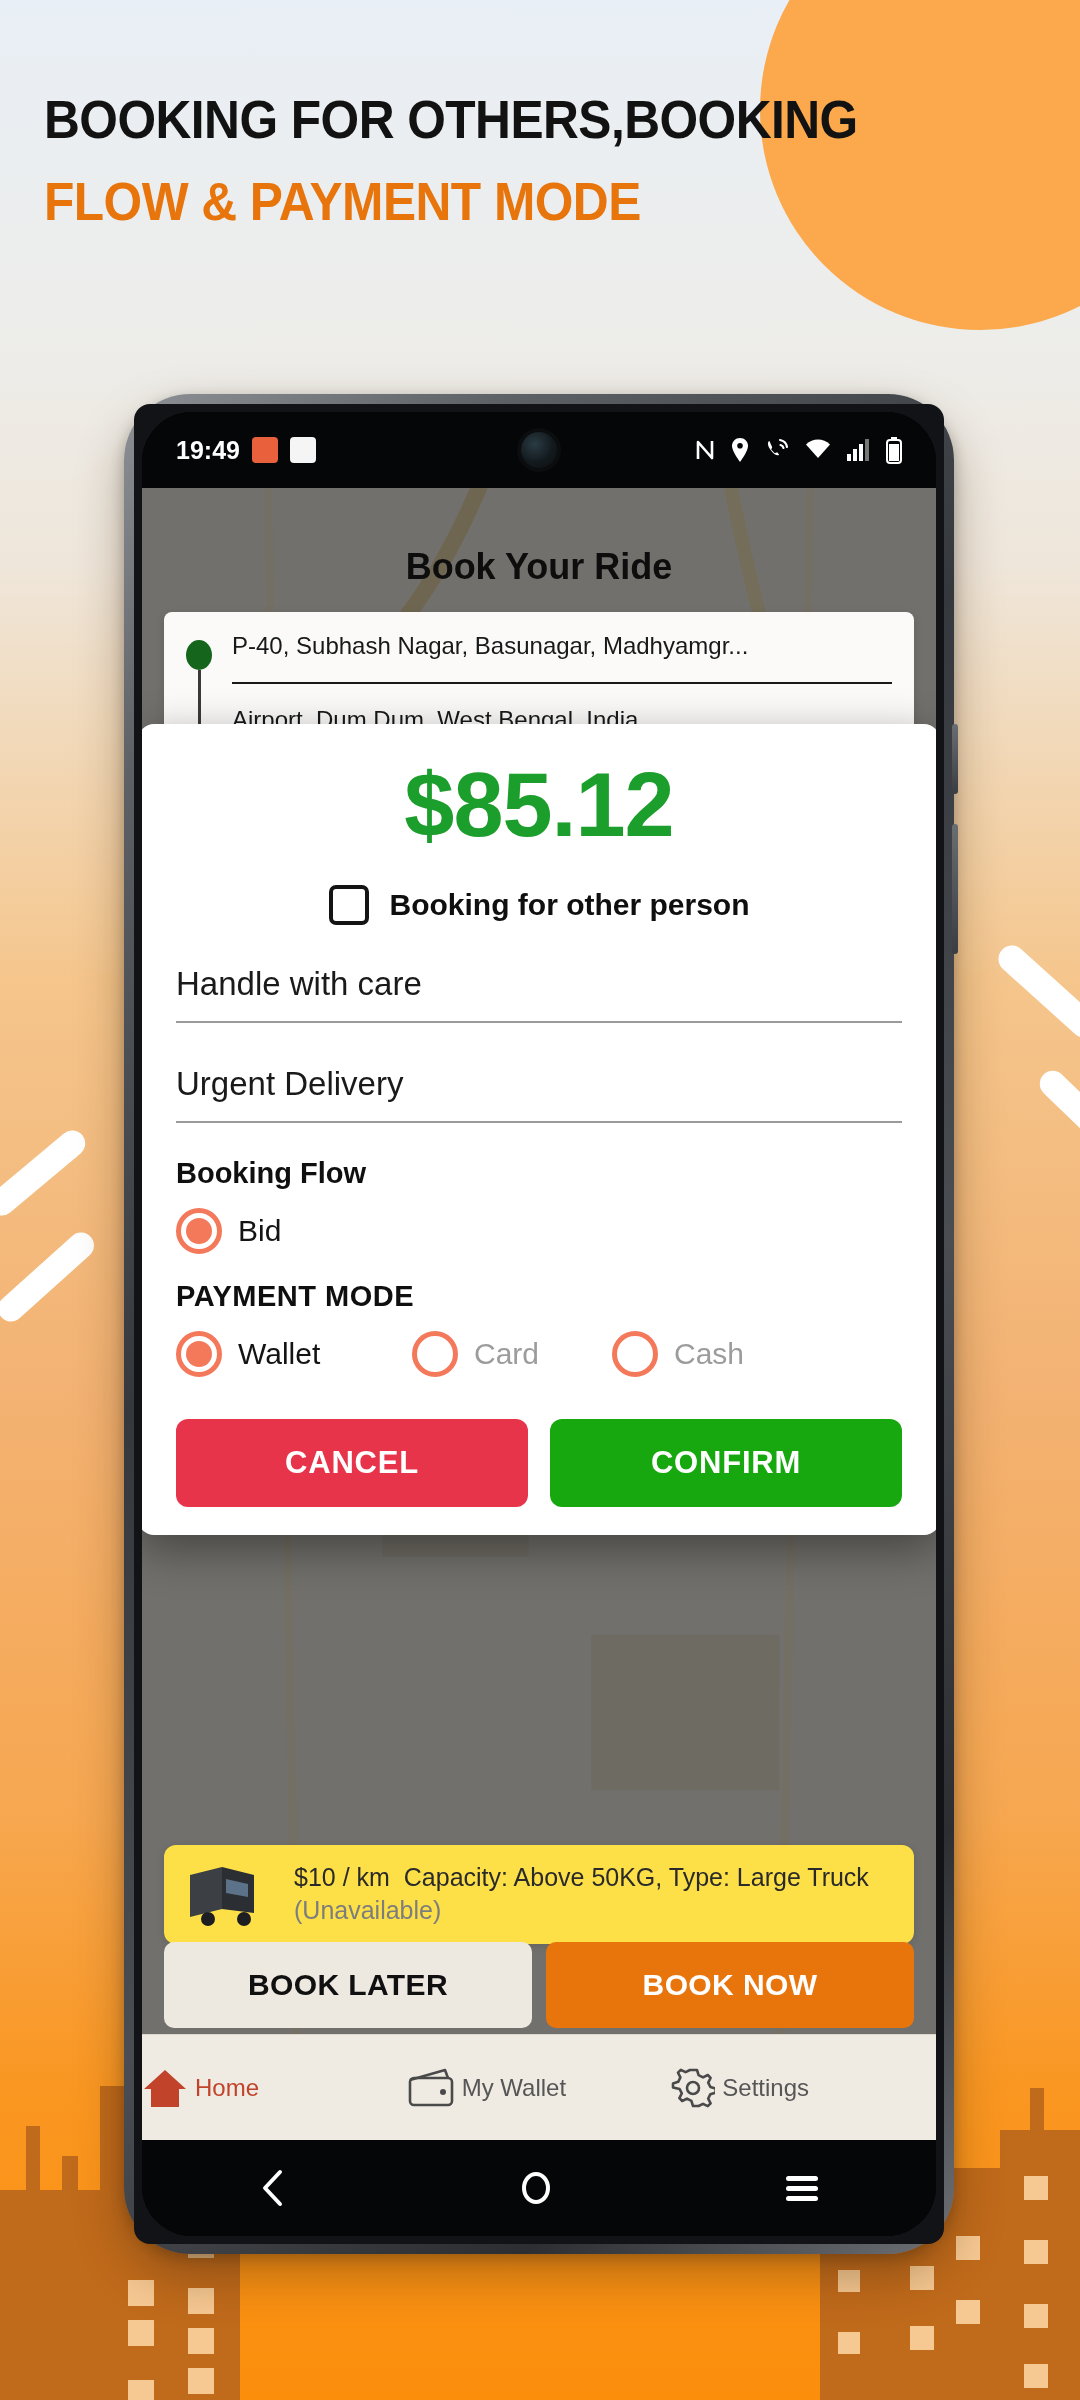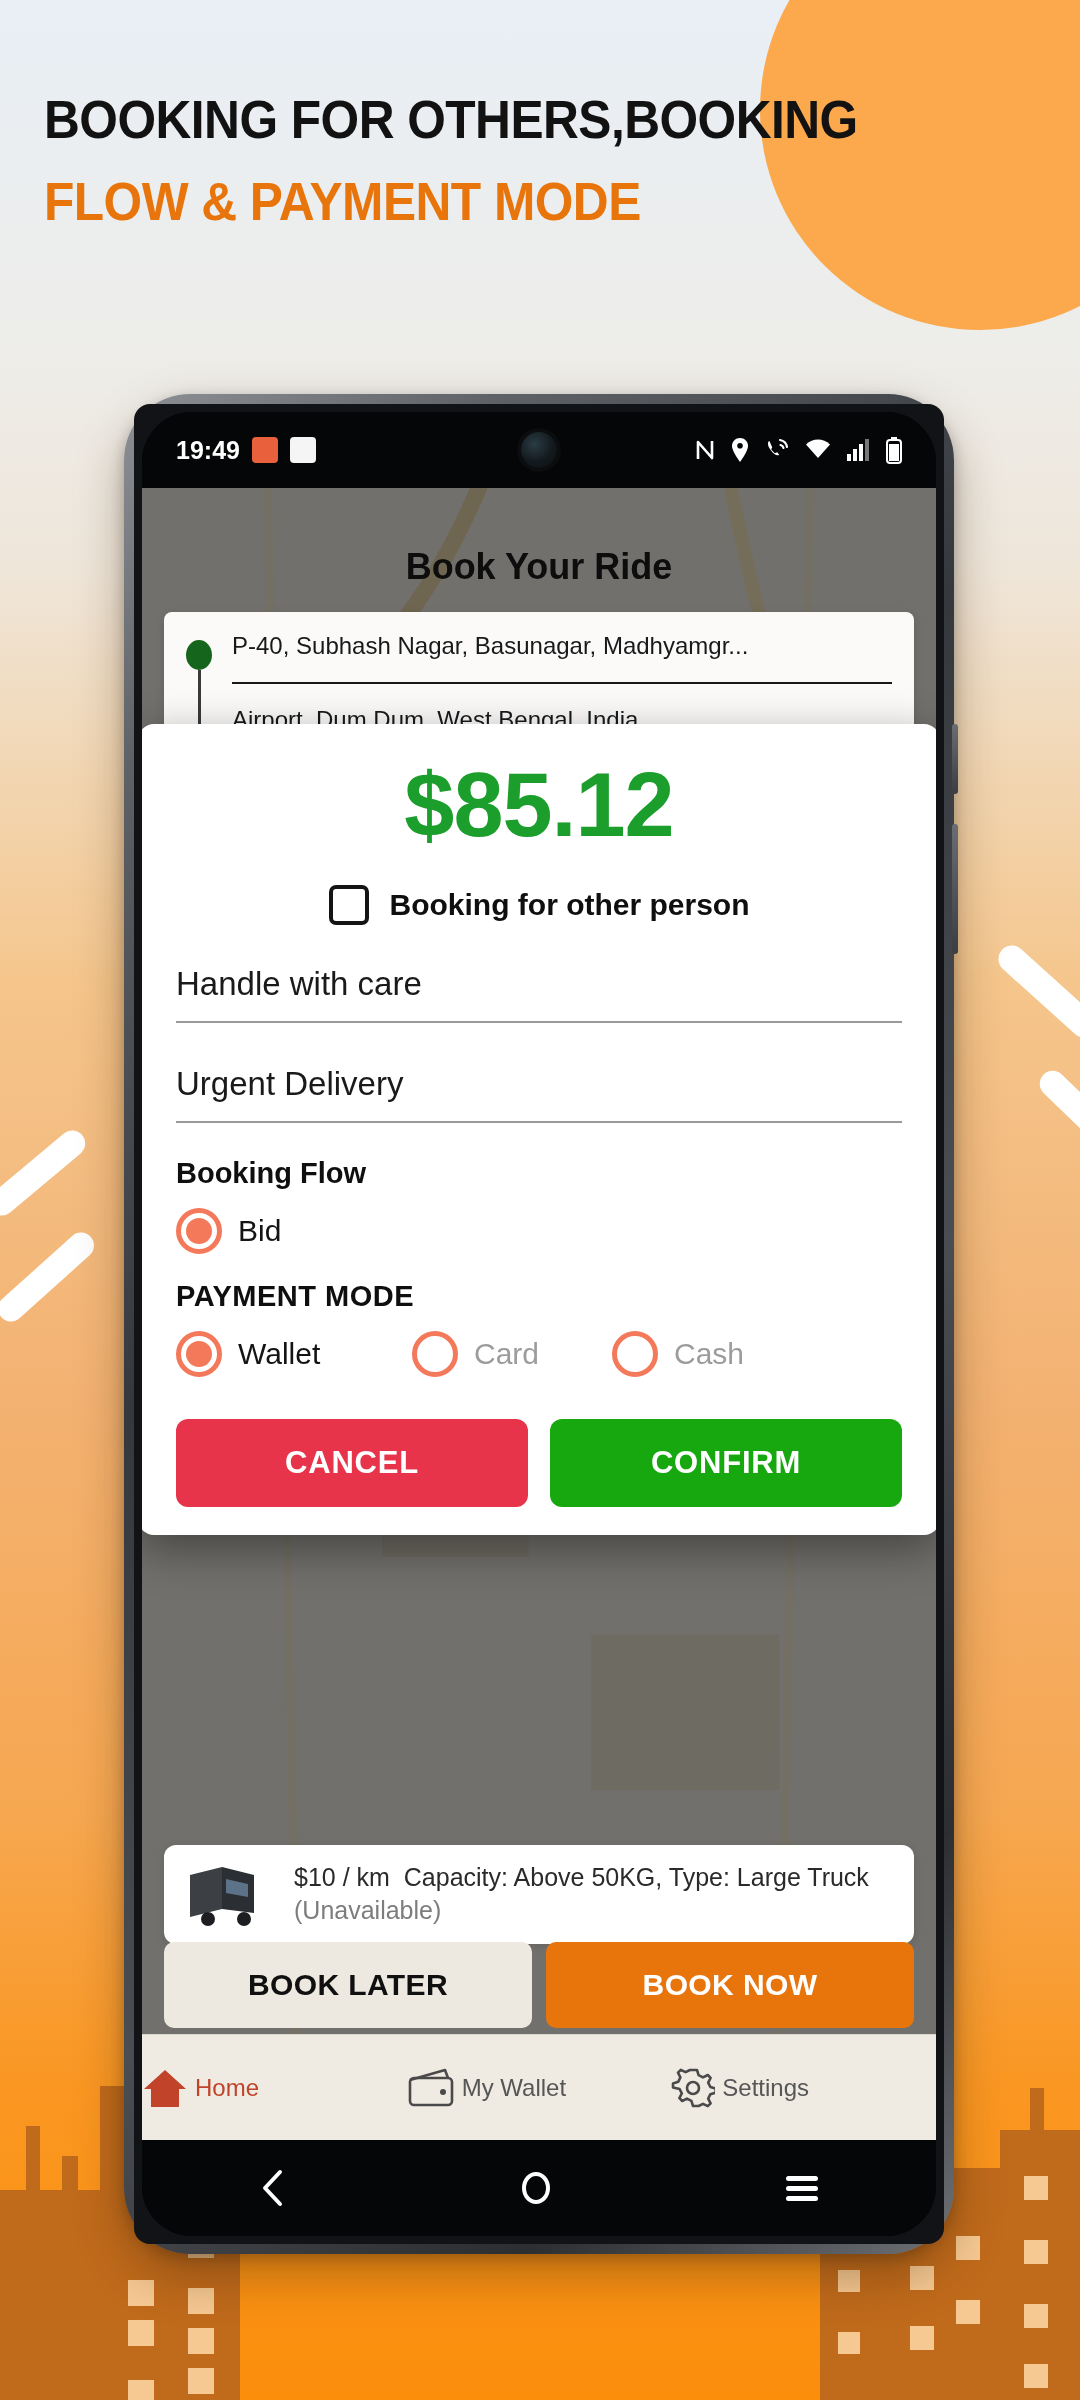--- a/index.html
+++ b/index.html
@@ -120,21 +120,21 @@
   .addr-row { display:flex; align-items:flex-start; gap:20px; position:relative; }
   .dot-col { width:26px; display:flex; flex-direction:column; align-items:center; padding-top:8px; }
   .dot-green { width:26px; height:30px; border-radius:50%; background:#15651C; }
   .dot-line { width:3px; height:86px; background:#3a3a3a; }
   .dot-red { width:26px; height:28px; background:#9B2B1B; }
   .addr-text { flex:1; font-size:24px; color:#17191a; white-space:nowrap; overflow:hidden; }
   .addr-sep { height:2px; background:#191919; margin:22px 0 22px 46px; }
 
   .veh-card {
     position:absolute; left:22px; right:22px; bottom:196px;
-    background:#ffffff; border-radius:12px; padding:16px 18px;
+    background:#fde047; border-radius:12px; padding:16px 18px;
     display:flex; align-items:center; gap:16px;
     box-shadow:0 2px 8px rgba(0,0,0,0.12);
   }
   .veh-info { font-size:25px; color:#2a2a2a; line-height:1.35; }
   .veh-unavail { color:#7d7d7d; }
 
   .book-row {
     position:absolute; left:22px; right:22px; bottom:112px;
     display:flex; align-items:center; gap:14px;
   }

